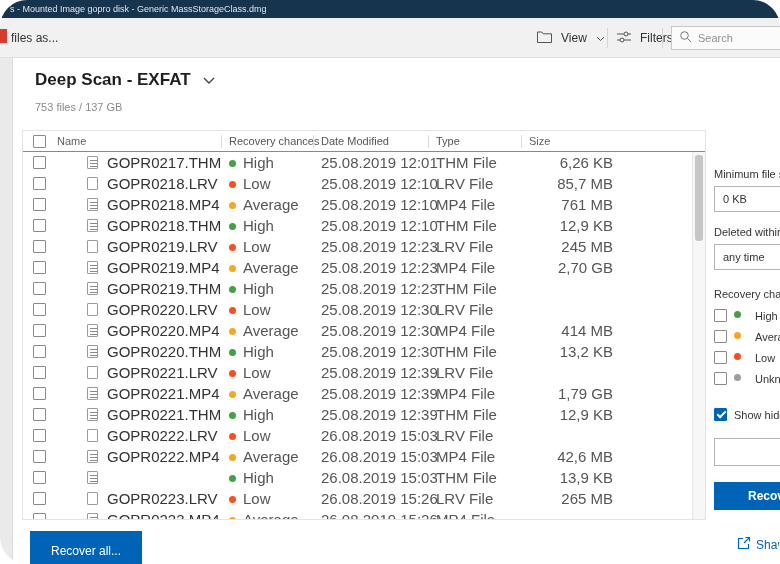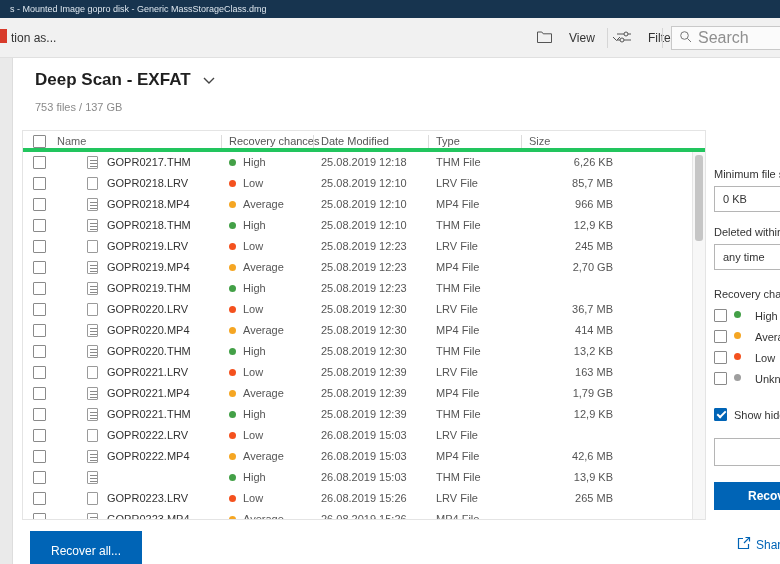--- a/index.html
+++ b/index.html
@@ -1,55 +1,55 @@
 <!DOCTYPE html>
 <html><head>
 <meta charset="utf-8">
 <style>
   * { margin:0; padding:0; box-sizing:border-box; }
   body { font-family:"Liberation Sans", sans-serif; background:#ffffff; }
-  #app { position:relative; width:780px; height:564px; overflow:hidden; background:#fff; }
+  #app { position:relative; width:780px; height:564px; overflow:hidden; background:#fff;border-radius:27px; }
 
   
   .titlebar { position:absolute; top:0; left:0; width:100%; height:18px; background:#17344f;
     color:#dde6ee; font-size:9px; line-height:18px; padding-left:10px; white-space:nowrap; }
 
   
   .toolbar { position:absolute; top:18px; left:0; width:100%; height:40px; background:#f1f1f1;
     border-bottom:1px solid #e0e0e0; }
   .app-icon-frag { position:absolute; left:0; top:11px; width:7px; height:14px; background:#d83b2b; }
   .session-label { position:absolute; left:11px; top:13px; font-size:12px; color:#333; white-space:nowrap; }
-  .tb-btn { position:absolute; top:9px; height:22px; display:flex; align-items:center; gap:17px;
+  .tb-btn { position:absolute; top:9px; height:22px; display:flex; align-items:center; gap:9px;
     color:#333; font-size:12px; cursor:default; }
   .view-btn { left:537px; }
   .filters-btn { left:617px; }
   .tb-divider { position:absolute; top:10px; width:1px; height:20px; background:#d6d6d6; }
   .search-box { position:absolute; left:671px; top:8px; width:125px; height:24px; background:#fbfbfb;
     border:1px solid #c9c9c9; display:flex; align-items:center; padding-left:7px; gap:6px; }
-  .search-box input { border:none; outline:none; background:transparent; font-size:16px; color:#333;
+  .search-box input { border:none; outline:none; background:transparent; font-size:11px; color:#333;
     width:80px; font-family:inherit; }
   ::placeholder { color:#8f8f8f; }
 
   
   .gutter { position:absolute; left:0; top:58px; width:13px; height:506px; background:#eaeaea;
     border-right:1px solid #dddddd; }
 
   
   .scan-title { position:absolute; left:35px; top:70px; font-size:17px; font-weight:700; color:#1f1f1f;
     display:flex; align-items:center; gap:12px; white-space:nowrap; }
   .scan-summary { position:absolute; left:35px; top:101px; font-size:11px; color:#8a8a8a; }
 
   
   .table-panel { position:absolute; left:22px; top:130px; width:684px; height:390px;
     border:1px solid #e4e4e4; background:#fff; }
-  .thead { position:absolute; top:0; left:0; right:0; height:21px; border-bottom:4px solid #22c55e;
+  .thead { position:absolute; top:0; left:0; right:0; height:21px; border-bottom:1px solid #22c55e;
     font-size:11px; color:#5f5f5f; }
   .tick { position:absolute; top:4px; width:1px; height:13px; background:#dcdcdc; }
   .tbody { position:absolute; top:21px; left:0; right:13px; bottom:0; overflow:hidden; }
-  .trow { position:relative; height:21px; font-size:11px; }
+  .trow { position:relative; height:21px; font-size:15px; }
   .cb { position:absolute; left:10px; top:4px; width:13px; height:13px; border:1px solid #8a8a8a;
     background:#fff; border-radius:1px; }
   .fico { position:absolute; left:64px; top:4px; width:11px; height:13px; border:1px solid #9a9a9a;
     background:#fff; border-radius:1px; }
   .fico.media { background-image:repeating-linear-gradient(to bottom,#8a8a8a 0,#8a8a8a 1px,transparent 1px,transparent 3px);
     background-size:7px 8px; background-position:2px 3px; background-repeat:no-repeat; }
   .cell { position:absolute; top:0; line-height:21px; white-space:nowrap; }
   .h-name { left:34px; }
   .c-name { left:84px; color:#333; }
   .c-chance { left:206px; color:#555; }
@@ -91,21 +91,21 @@
 <body>
 
 <div id="app">
 
   <div class="titlebar">
     <span>s - Mounted Image gopro disk - Generic MassStorageClass.dmg</span>
   </div>
 
   <div class="toolbar">
     <span class="app-icon-frag"></span>
-    <span class="session-label">tion as...</span>
+    <span class="session-label">files as...</span>
 
     <div class="tb-btn view-btn">
       <span>
         <svg width="15" height="12" viewBox="0 0 15 12">
             <path d="M.5 11.5V1h4.3l1.4 1.8h8.3v8.7z" fill="none" stroke="#555"></path>
           </svg>
       </span>
       <span>View</span>
       <span>
         <svg width="9" height="6" viewBox="0 0 9 6">
@@ -165,41 +165,41 @@
       <span class="tick" style="left:290px"></span>
       <span class="tick" style="left:405px"></span>
       <span class="tick" style="left:498px"></span>
     </div>
     <div class="tbody">
         <div class="trow">
           <span class="cb"></span>
           <span class="fico media"></span>
           <span class="cell c-name">GOPR0217.THM</span>
           <span class="cell c-chance"><span class="dot" style="background:#43A047"></span>High</span>
-          <span class="cell c-date">25.08.2019 12:18</span>
+          <span class="cell c-date">25.08.2019 12:01</span>
           <span class="cell c-type">THM File</span>
           <span class="cell c-size">6,26 KB</span>
         </div>
         <div class="trow">
           <span class="cb"></span>
           <span class="fico doc"></span>
           <span class="cell c-name">GOPR0218.LRV</span>
           <span class="cell c-chance"><span class="dot" style="background:#F4511E"></span>Low</span>
           <span class="cell c-date">25.08.2019 12:10</span>
           <span class="cell c-type">LRV File</span>
           <span class="cell c-size">85,7 MB</span>
         </div>
         <div class="trow">
           <span class="cb"></span>
           <span class="fico media"></span>
           <span class="cell c-name">GOPR0218.MP4</span>
           <span class="cell c-chance"><span class="dot" style="background:#F5A623"></span>Average</span>
           <span class="cell c-date">25.08.2019 12:10</span>
           <span class="cell c-type">MP4 File</span>
-          <span class="cell c-size">966 MB</span>
+          <span class="cell c-size">761 MB</span>
         </div>
         <div class="trow">
           <span class="cb"></span>
           <span class="fico media"></span>
           <span class="cell c-name">GOPR0218.THM</span>
           <span class="cell c-chance"><span class="dot" style="background:#43A047"></span>High</span>
           <span class="cell c-date">25.08.2019 12:10</span>
           <span class="cell c-type">THM File</span>
           <span class="cell c-size">12,9 KB</span>
         </div>
@@ -229,21 +229,20 @@
           <span class="cell c-date">25.08.2019 12:23</span>
           <span class="cell c-type">THM File</span>
         </div>
         <div class="trow">
           <span class="cb"></span>
           <span class="fico doc"></span>
           <span class="cell c-name">GOPR0220.LRV</span>
           <span class="cell c-chance"><span class="dot" style="background:#F4511E"></span>Low</span>
           <span class="cell c-date">25.08.2019 12:30</span>
           <span class="cell c-type">LRV File</span>
-          <span class="cell c-size">36,7 MB</span>
         </div>
         <div class="trow">
           <span class="cb"></span>
           <span class="fico media"></span>
           <span class="cell c-name">GOPR0220.MP4</span>
           <span class="cell c-chance"><span class="dot" style="background:#F5A623"></span>Average</span>
           <span class="cell c-date">25.08.2019 12:30</span>
           <span class="cell c-type">MP4 File</span>
           <span class="cell c-size">414 MB</span>
         </div>
@@ -256,21 +255,20 @@
           <span class="cell c-type">THM File</span>
           <span class="cell c-size">13,2 KB</span>
         </div>
         <div class="trow">
           <span class="cb"></span>
           <span class="fico doc"></span>
           <span class="cell c-name">GOPR0221.LRV</span>
           <span class="cell c-chance"><span class="dot" style="background:#F4511E"></span>Low</span>
           <span class="cell c-date">25.08.2019 12:39</span>
           <span class="cell c-type">LRV File</span>
-          <span class="cell c-size">163 MB</span>
         </div>
         <div class="trow">
           <span class="cb"></span>
           <span class="fico media"></span>
           <span class="cell c-name">GOPR0221.MP4</span>
           <span class="cell c-chance"><span class="dot" style="background:#F5A623"></span>Average</span>
           <span class="cell c-date">25.08.2019 12:39</span>
           <span class="cell c-type">MP4 File</span>
           <span class="cell c-size">1,79 GB</span>
         </div>

